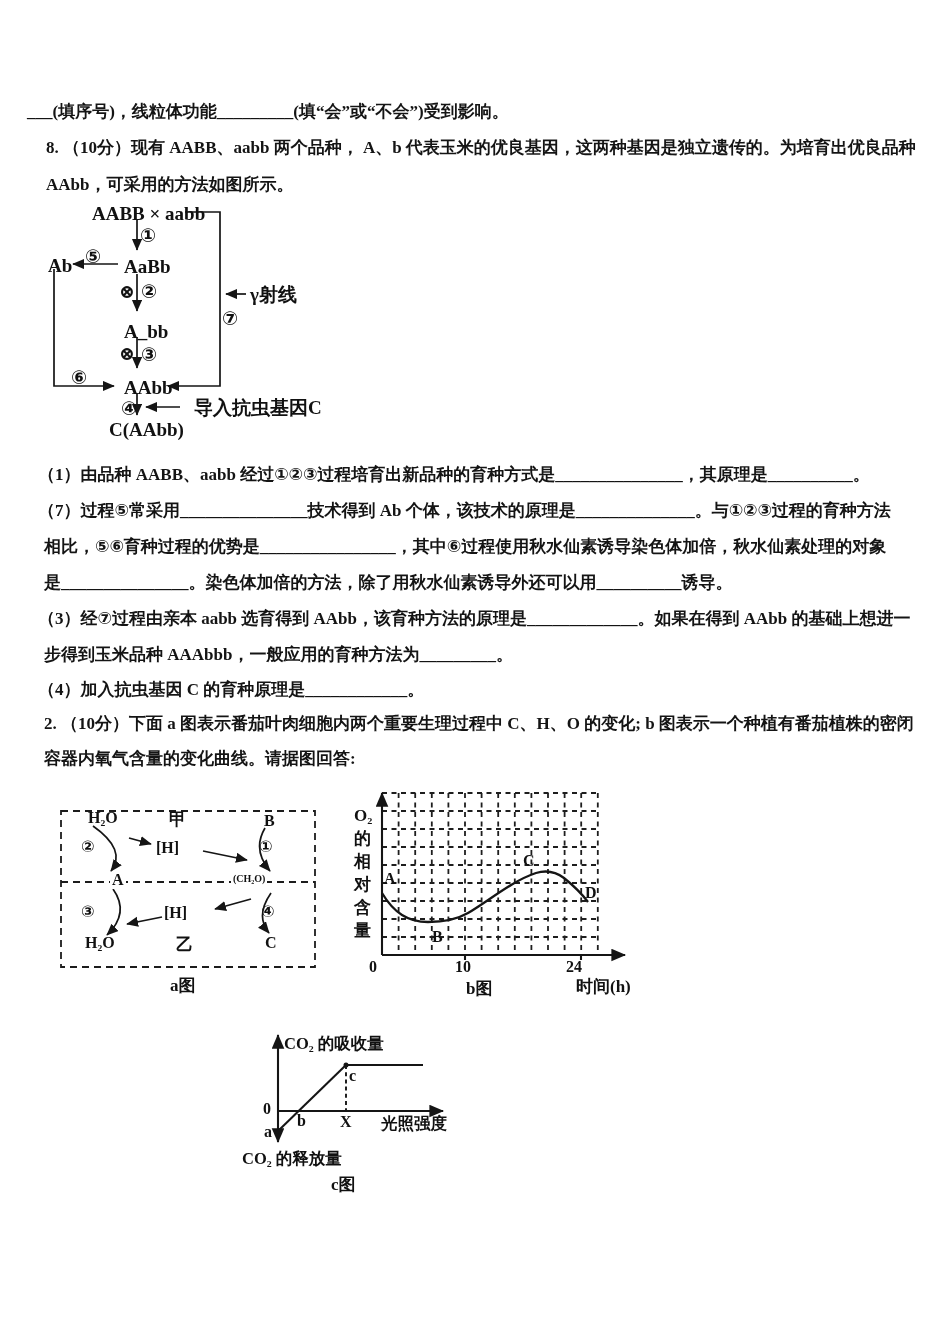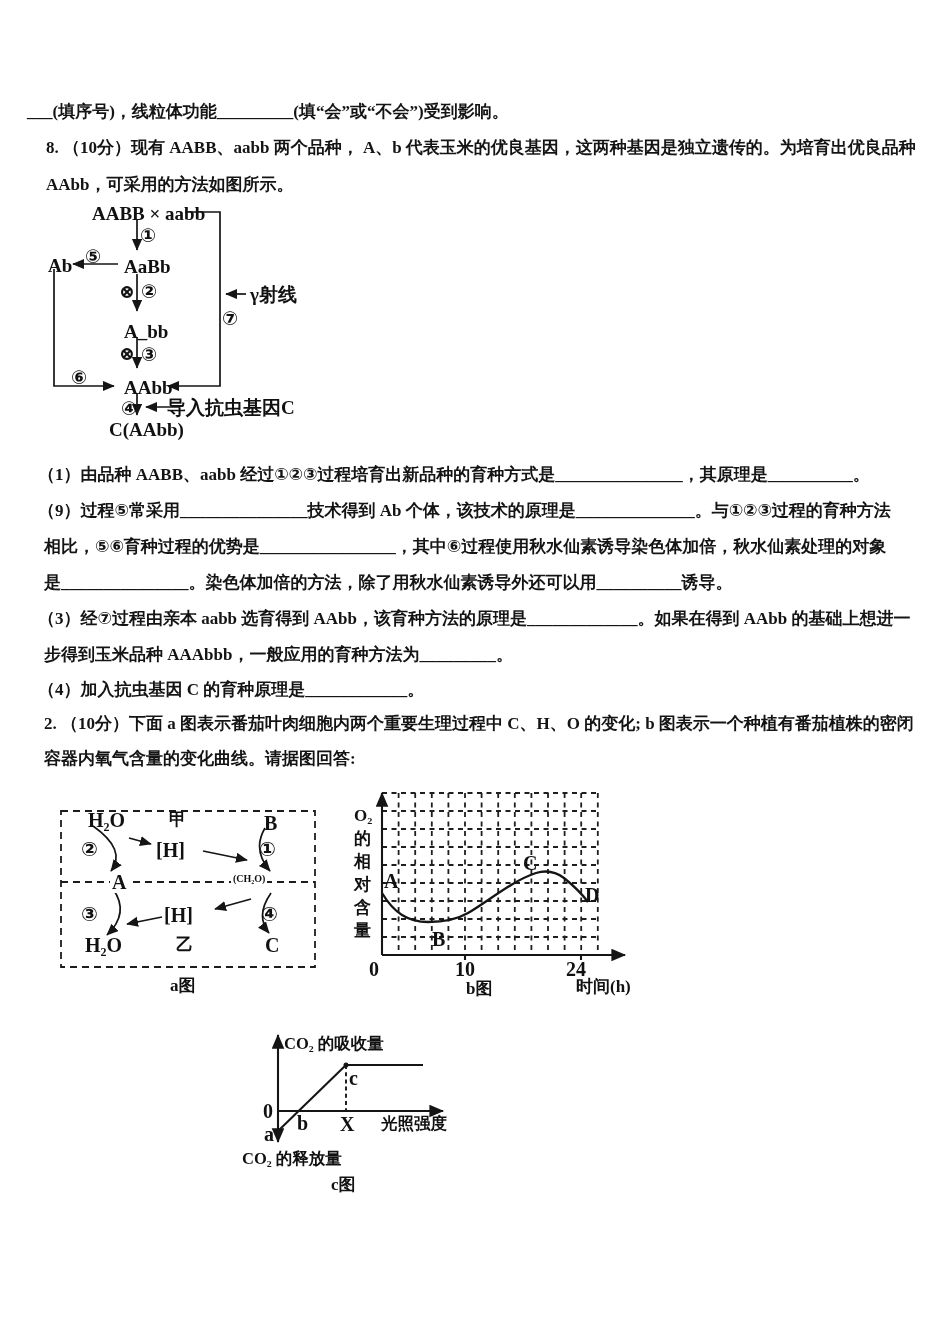--- a/index.html
+++ b/index.html
@@ -2,38 +2,38 @@
 <html><head>
 <meta charset="utf-8">
 <style>
   html,body{margin:0;padding:0;background:#fff;}
   .page{position:relative;width:950px;height:1344px;background:#fff;overflow:hidden;
         font-family:"Liberation Serif","DejaVu Serif","DejaVu Sans",serif;font-weight:700;color:#141414;}
   .t{position:absolute;white-space:nowrap;font-size:17px;line-height:20px;}
   .fig{position:absolute;}
   .fig svg{position:absolute;left:0;top:0;}
   .lbl{position:absolute;white-space:nowrap;font-size:19px;line-height:1.05;color:#111;}
-  .lbl16{position:absolute;white-space:nowrap;font-size:20px;line-height:1.05;color:#111;}
+  .lbl16{position:absolute;white-space:nowrap;font-size:16px;line-height:1.05;color:#111;}
   .lbl17{position:absolute;white-space:nowrap;font-size:17px;line-height:1.05;color:#111;}
   .mask{background:#fff;padding:0 2px;}
   .vlabel{position:absolute;width:26px;text-align:left;font-size:17px;line-height:23px;color:#111;}
   .stroke{stroke:#151515;stroke-width:1.7;fill:none;}
   .stroke2{stroke:#151515;stroke-width:2.1;fill:none;}
   .dash{stroke:#1c1c1c;stroke-width:1.8;fill:none;stroke-dasharray:7 5;}
 </style>
 </head>
 <body>
 
 <div class="page">
 
   <span class="t" style="left:27px;top:102px">___(填序号)，线粒体功能_________(填“会”或“不会”)受到影响。</span>
   <span class="t" style="left:46px;top:138px">8. （10分）现有 AABB、aabb 两个品种， A、b 代表玉米的优良基因，这两种基因是独立遗传的。为培育出优良品种</span>
   <span class="t" style="left:46px;top:175px">AAbb，可采用的方法如图所示。</span>
   <span class="t" style="left:38px;top:465px">（1）由品种 AABB、aabb 经过①②③过程培育出新品种的育种方式是_______________，其原理是__________。</span>
-  <span class="t" style="left:38px;top:501px">（9）过程⑤常采用_______________技术得到 Ab 个体，该技术的原理是______________。与①②③过程的育种方法</span>
+  <span class="t" style="left:38px;top:501px">（7）过程⑤常采用_______________技术得到 Ab 个体，该技术的原理是______________。与①②③过程的育种方法</span>
   <span class="t" style="left:44px;top:573px">是_______________。染色体加倍的方法，除了用秋水仙素诱导外还可以用__________诱导。</span>
   <span class="t" style="left:44px;top:537px">相比，⑤⑥育种过程的优势是________________，其中⑥过程使用秋水仙素诱导染色体加倍，秋水仙素处理的对象</span>
   <span class="t" style="left:38px;top:609px">（3）经⑦过程由亲本 aabb 选育得到 AAbb，该育种方法的原理是_____________。如果在得到 AAbb 的基础上想进一</span>
   <span class="t" style="left:44px;top:645px">步得到玉米品种 AAAbbb，一般应用的育种方法为_________。</span>
   <span class="t" style="left:38px;top:680px">（4）加入抗虫基因 C 的育种原理是____________。</span>
   <span class="t" style="left:44px;top:714px">2. （10分）下面 a 图表示番茄叶肉细胞内两个重要生理过程中 C、H、O 的变化; b 图表示一个种植有番茄植株的密闭</span>
   <span class="t" style="left:44px;top:749px">容器内氧气含量的变化曲线。请据图回答:</span>
 
   <div class="fig" style="left:40px;top:198px;width:300px;height:250px">
     <svg width="300" height="250" viewBox="0 0 300 250">
@@ -60,21 +60,21 @@
     <span class="lbl" style="left:79px;top:84px">⊗</span>
     <span class="lbl" style="left:101px;top:84px">②</span>
     <span class="lbl" style="left:84px;top:124px">A_bb</span>
     <span class="lbl" style="left:79px;top:146px">⊗</span>
     <span class="lbl" style="left:101px;top:147px">③</span>
     <span class="lbl" style="left:31px;top:170px">⑥</span>
     <span class="lbl" style="left:84px;top:180px">AAbb</span>
     <span class="lbl" style="left:182px;top:111px">⑦</span>
     <span class="lbl" style="left:210px;top:87px">γ射线</span>
     <span class="lbl" style="left:81px;top:201px">④</span>
-    <span class="lbl" style="left:127px;top:200px">导入抗虫基因C</span>
+    <span class="lbl" style="left:154px;top:200px">导入抗虫基因C</span>
     <span class="lbl" style="left:69px;top:222px">C(AAbb)</span>
   </div>
 
   <div class="fig" style="left:55px;top:800px;width:280px;height:210px">
     <svg width="280" height="210" viewBox="0 0 280 210">
       <defs>
         <marker id="arw2" markerWidth="9" markerHeight="9" refX="6.5" refY="3" orient="auto">
           <path d="M0,0 L7,3 L0,6 Z" fill="#151515"></path>
         </marker>
       </defs>

